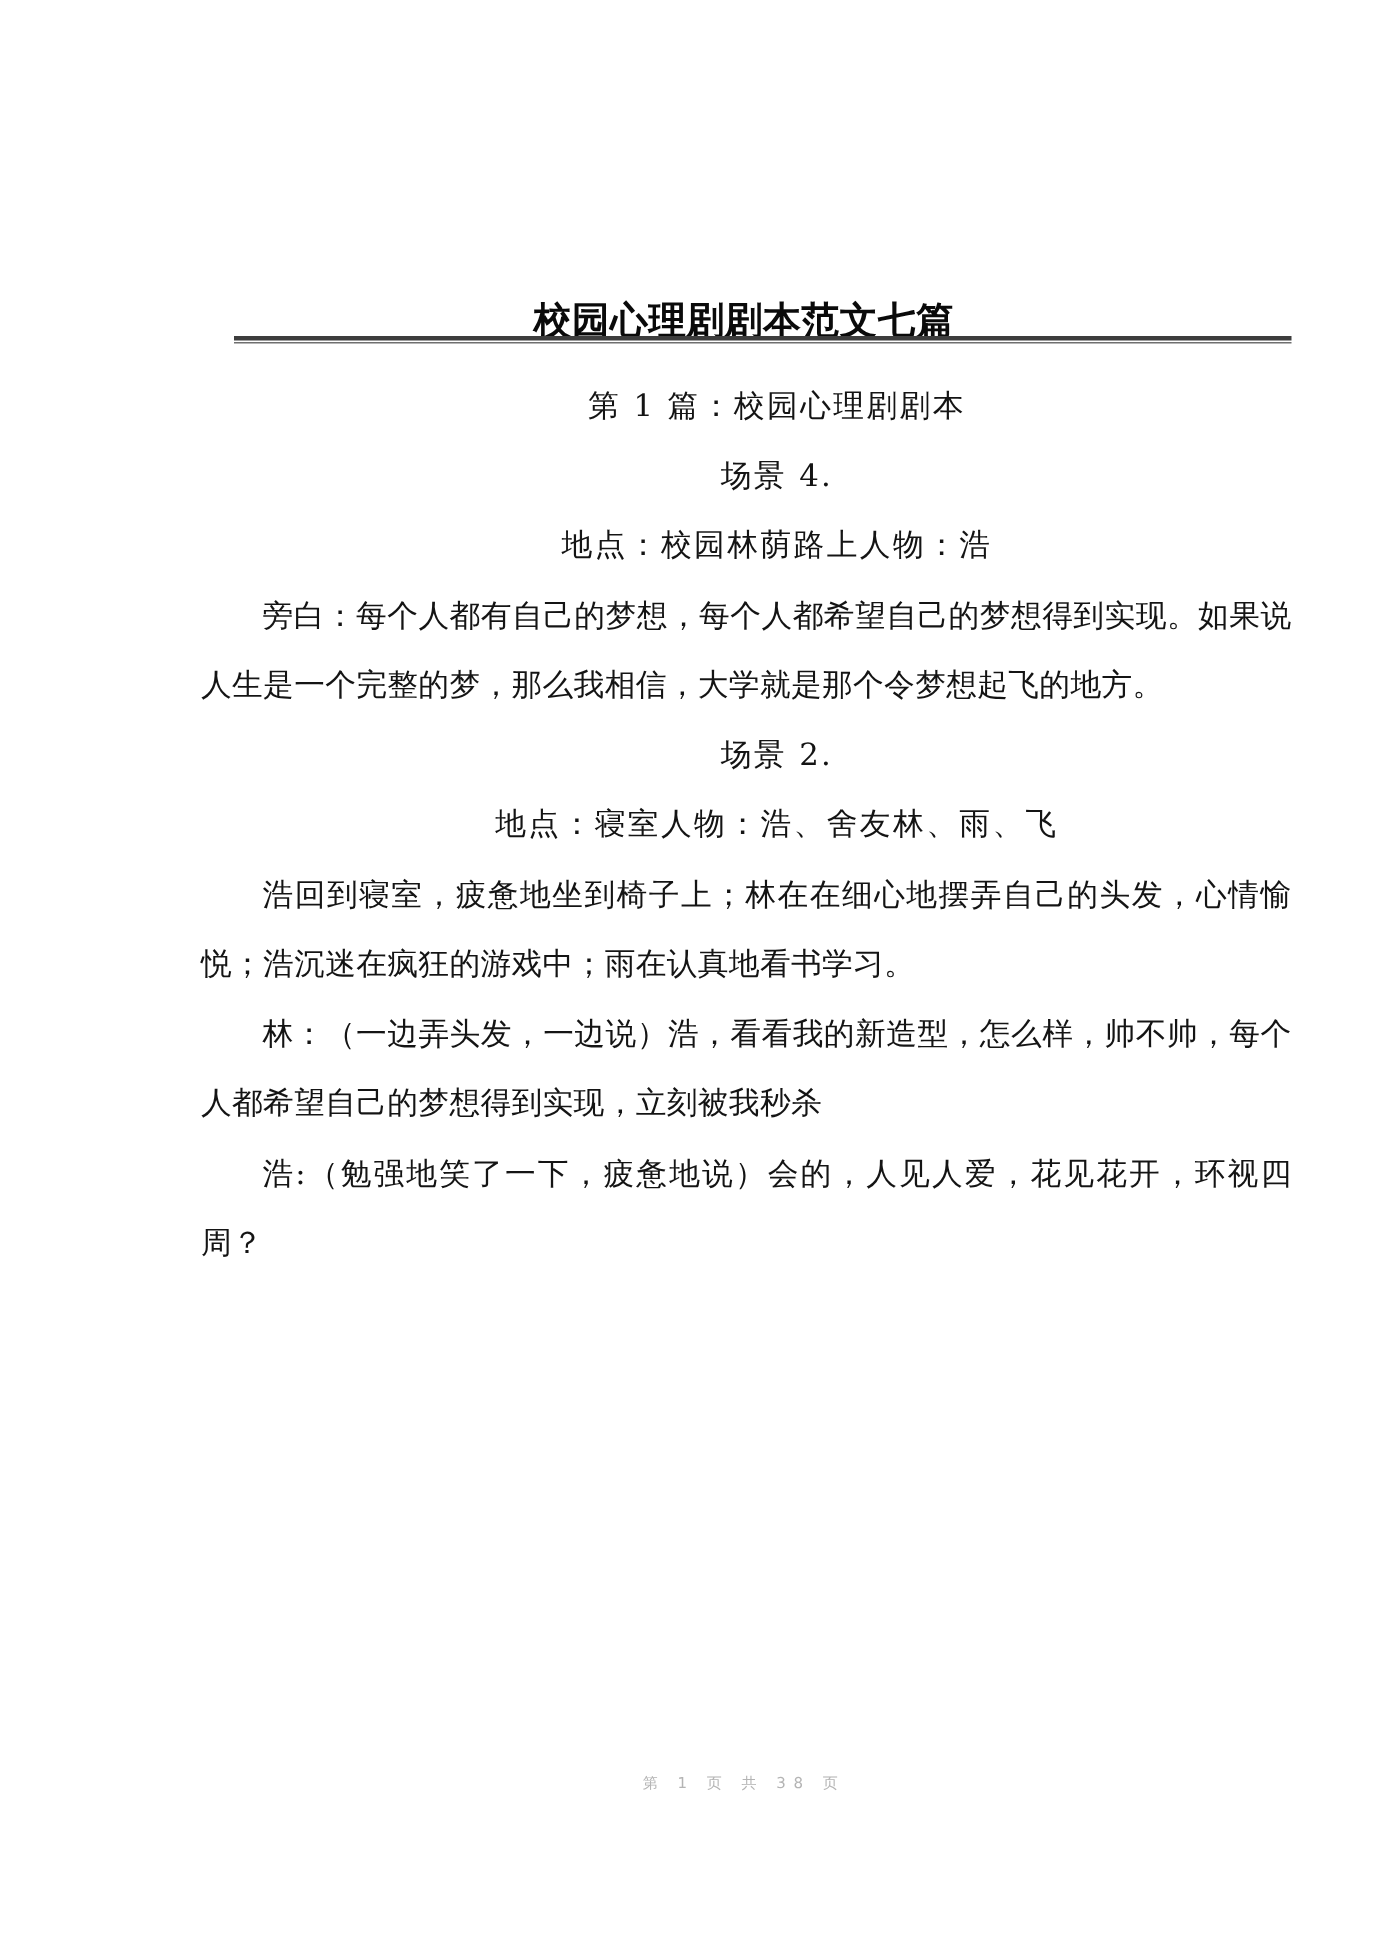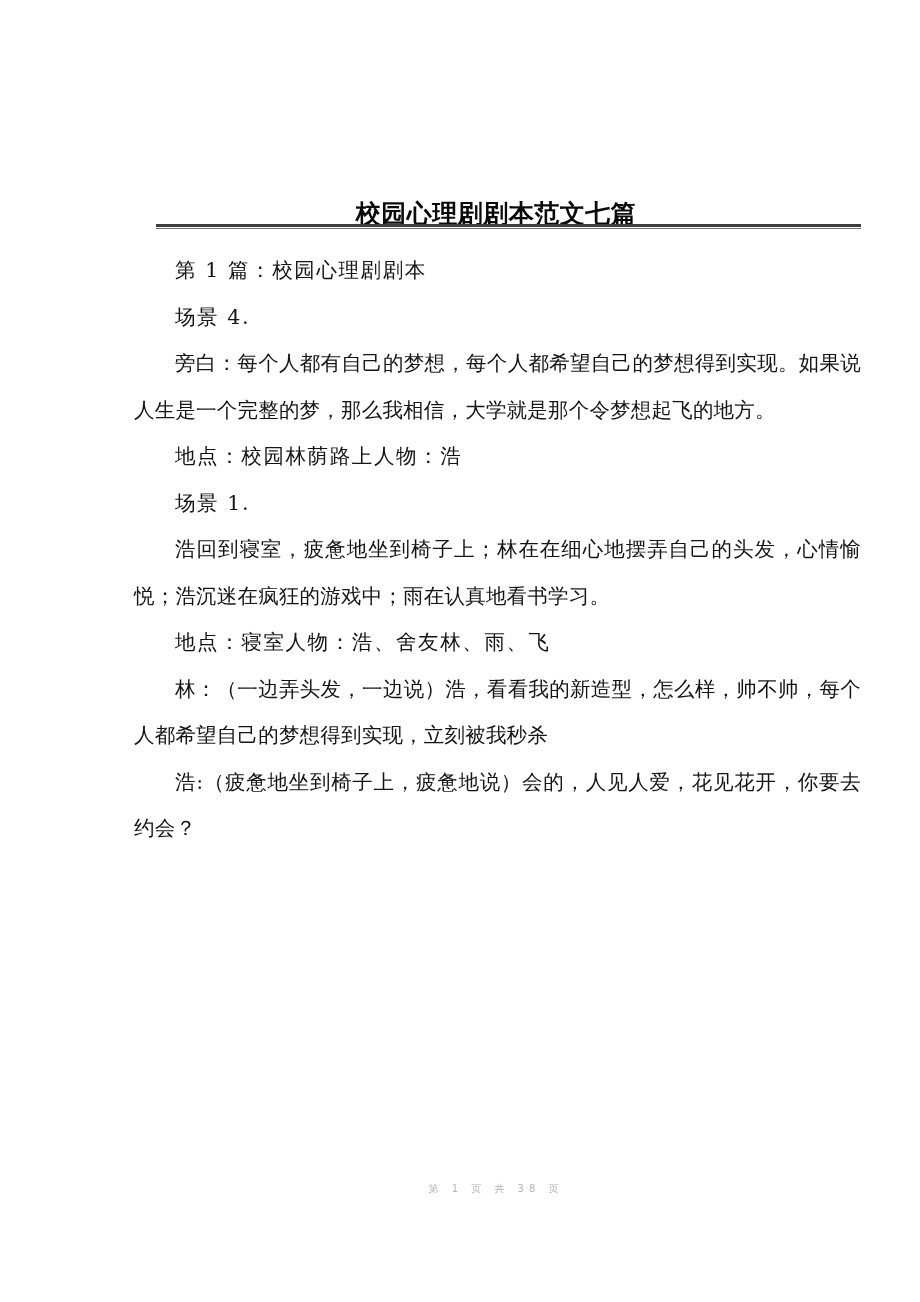--- a/index.html
+++ b/index.html
@@ -81,20 +81,21 @@
     text-indent: 2em;
   }
   
   .para.short {
     text-align: left;
   }
 
   
   .para.spaced {
     letter-spacing: 1.6px;
+    text-align: center;
   }
 
   
   .footer {
     position: absolute;
     left: 0;
     top: 1182px;
     width: 920px;
     text-align: center;
     font-family: "DejaVu Sans", "Liberation Sans", sans-serif;
@@ -114,32 +115,32 @@
     <div class="rule-thick"></div>
     <div class="rule-thin"></div>
   </div>
 
   <div class="body-block">
 
     <p class="para indent spaced short">第 1 篇：校园心理剧剧本</p>
 
     <p class="para indent spaced short">场景 4.</p>
 
+    <p class="para indent spaced short">地点：校园林荫路上人物：浩</p>
+
     <p class="para indent">旁白：每个人都有自己的梦想，每个人都希望自己的梦想得到实现。如果说人生是一个完整的梦，那么我相信，大学就是那个令梦想起飞的地方。</p>
 
-    <p class="para indent spaced short">地点：校园林荫路上人物：浩</p>
 
+    <p class="para indent spaced short">场景 2.</p>
 
-    <p class="para indent spaced short">场景 1.</p>
+    <p class="para indent spaced short">地点：寝室人物：浩、舍友林、雨、飞</p>
 
     <p class="para indent">浩回到寝室，疲惫地坐到椅子上；林在在细心地摆弄自己的头发，心情愉悦；浩沉迷在疯狂的游戏中；雨在认真地看书学习。</p>
 
-    <p class="para indent spaced short">地点：寝室人物：浩、舍友林、雨、飞</p>
-
     <p class="para indent">林：（一边弄头发，一边说）浩，看看我的新造型，怎么样，帅不帅，每个人都希望自己的梦想得到实现，立刻被我秒杀</p>
 
-    <p class="para indent">浩:（疲惫地坐到椅子上，疲惫地说）会的，人见人爱，花见花开，你要去约会？</p>
+    <p class="para indent">浩:（勉强地笑了一下，疲惫地说）会的，人见人爱，花见花开，环视四周？</p>
 
   </div>
 
   <div class="footer">第 1 页 共 38 页</div>
 
 </div>
 
 </body></html>

